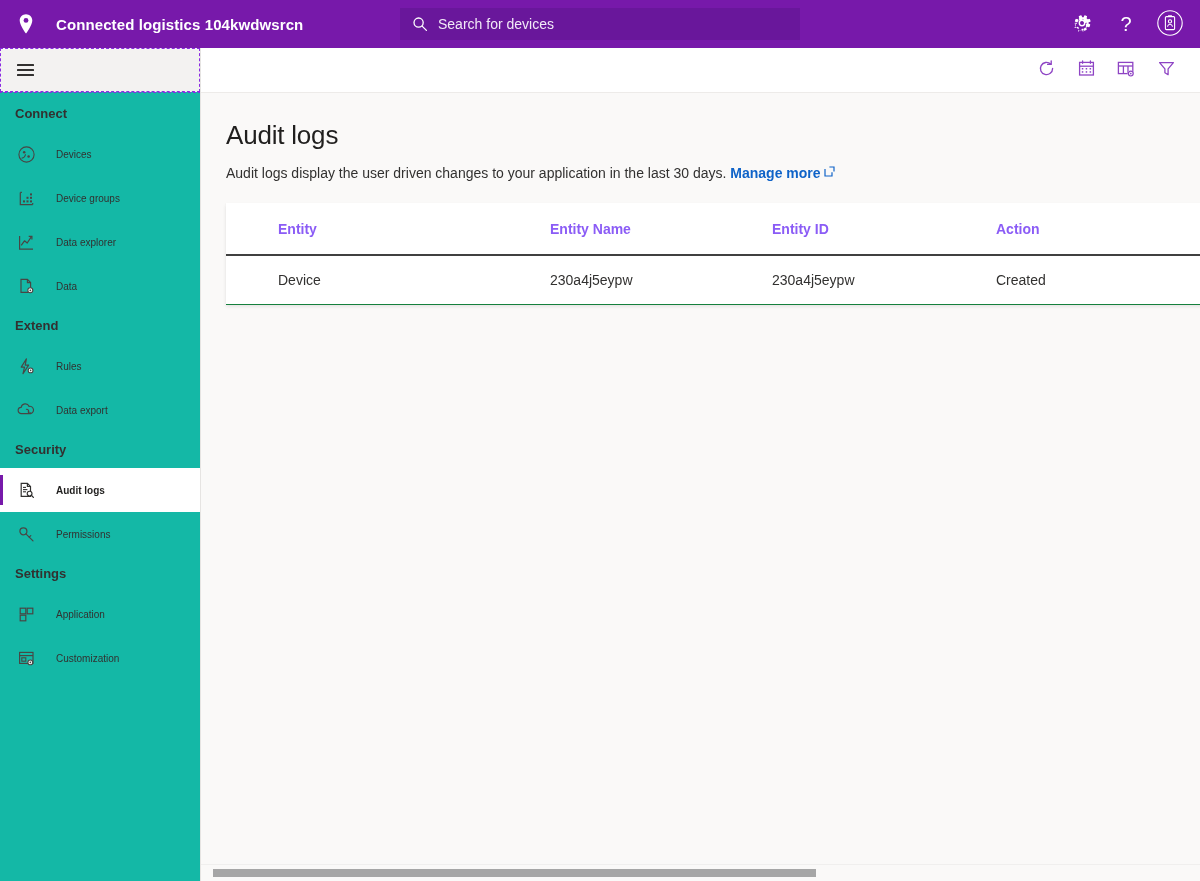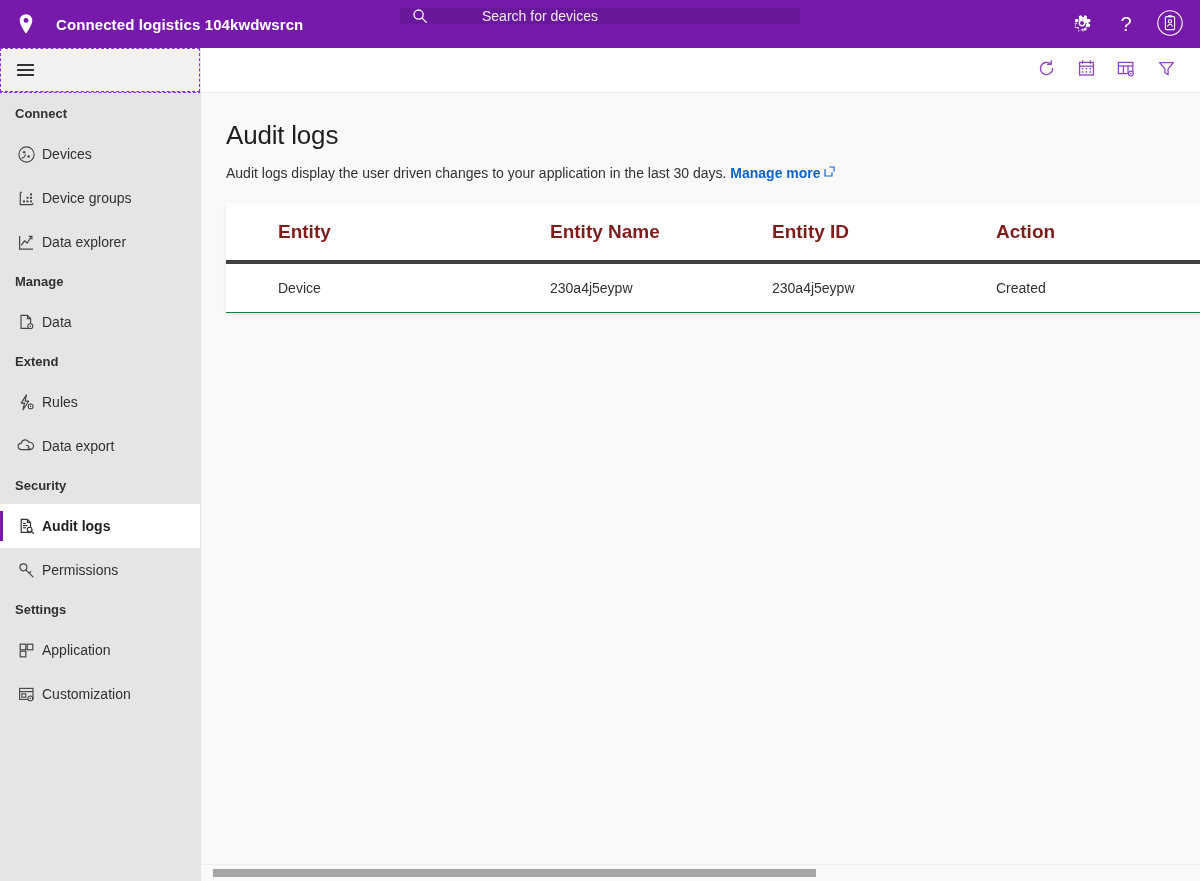--- a/index.html
+++ b/index.html
@@ -52,25 +52,24 @@
     font-weight: bold;
     letter-spacing: .1px;
     margin-left: 18px;
     white-space: nowrap;
   }
   .search-wrap {
     position: absolute;
     left: 400px;
     top: 8px;
     width: 400px;
-    height: 16px;
+    height: 32px;
     background: #69179b;
     display: flex;
     align-items: center;
-    gap: 44px;
   }
   .search-icon {
     width: 16px;
     height: 16px;
     margin-left: 12px;
     display: flex;
     align-items: center;
     justify-content: center;
   }
   .search-input {
@@ -119,21 +118,21 @@
     flex: 1;
     display: flex;
     min-height: 0;
     position: relative;
   }
 
   
   .sidebar {
     width: 200px;
     min-width: 200px;
-    background: #e5e5e5;
+    background: #14b8a6;
     border-right: 1px solid #e6e4e2;
     position: relative;
     overflow: hidden;
   }
   .hamburger-row {
     height: 44px;
     display: flex;
     align-items: center;
     box-sizing: border-box;
     border: 1px dashed #8a2be2;
@@ -182,23 +181,23 @@
   }
   .nav-item .nav-icon {
     width: 22px;
     height: 22px;
     display: flex;
     align-items: center;
     justify-content: center;
     flex: 0 0 22px;
   }
   .nav-item .nav-label {
-    font-size: 14px;
+    font-size: 10px;
     color: #323130;
-    margin-left: 5px;
+    margin-left: 19px;
     white-space: nowrap;
   }
   .nav-item.selected {
     background: #ffffff;
   }
   .nav-item.selected .nav-label {
     font-weight: bold;
     color: #201f1e;
   }
   .nav-item.selected::before {
@@ -279,25 +278,25 @@
     box-shadow: 0 1.6px 3.6px rgba(0,0,0,.10), 0 .3px .9px rgba(0,0,0,.09);
     width: 1000px;
   }
   table.audit {
     border-collapse: collapse;
     width: 100%;
     table-layout: fixed;
   }
   table.audit th {
     text-align: left;
-    font-size: 19px;
+    font-size: 14px;
     font-weight: bold;
-    color: #7f1d1d;
+    color: #8b5cf6;
     padding: 18px 0 17px 0;
-    border-bottom: 4px solid #404040;
+    border-bottom: 2px solid #404040;
   }
   table.audit td {
     text-align: left;
     font-size: 14px;
     font-weight: normal;
     color: #323130;
     padding: 16px 0 16px 0;
     border-bottom: 1px solid #15803d;
   }
   table.audit th:first-child,
@@ -429,21 +428,20 @@
           <span class="nav-icon">
             <svg width="19" height="19" viewBox="0 0 19 19" aria-hidden="true">
               <path d="M2.6 3v13.2h13.4" fill="none" stroke="#484644" stroke-width="1.2"></path>
               <path d="M4.2 12.4l3.3-4.6 2.7 2.2 4.4-6.6" fill="none" stroke="#484644" stroke-width="1.2" stroke-linejoin="round"></path>
               <path d="M11.7 3.4h3.2v3.2" fill="none" stroke="#484644" stroke-width="1.2"></path>
             </svg>
           </span>
           <span class="nav-label">Data explorer</span>
         </div>
 
-        <div class="nav-section">Manage</div>
         <div class="nav-item">
           <span class="nav-icon">
             <svg width="19" height="19" viewBox="0 0 19 19" aria-hidden="true">
               <path d="M4 2.4h6.4l3.2 3.2v9.8H4z" fill="none" stroke="#484644" stroke-width="1.15"></path>
               <path d="M10.4 2.4v3.2h3.2" fill="none" stroke="#484644" stroke-width="1.15"></path>
               <circle cx="13.3" cy="13.3" r="2.5" fill="#f3f2f1" stroke="#484644" stroke-width="1.1"></circle>
               <circle cx="13.3" cy="13.3" r=".85" fill="#484644"></circle>
             </svg>
           </span>
           <span class="nav-label">Data</span>

